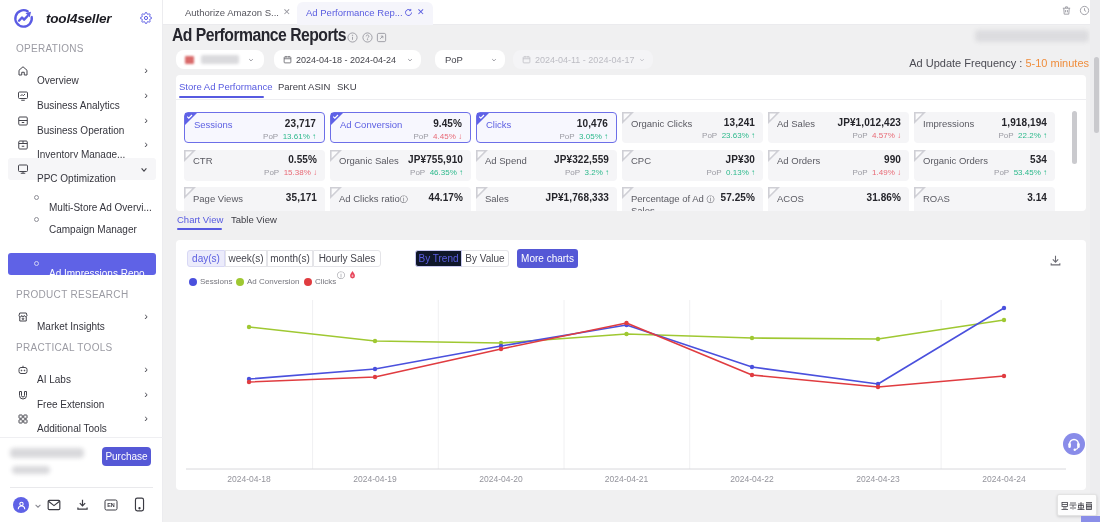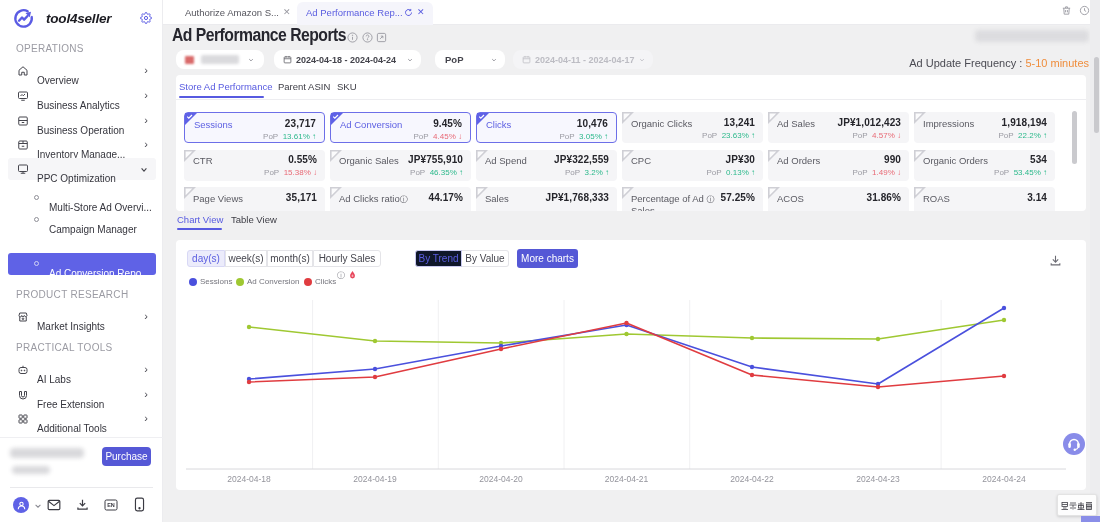--- a/index.html
+++ b/index.html
@@ -24,21 +24,21 @@
 #purchase { position:absolute; left:102px; top:447px; width:49px; height:19px; background:#5558d6; color:#fff; font-size:10px; border-radius:4px; text-align:center; line-height:19px; }
 #side-div { position:absolute; left:10px; top:487px; width:143px; border-top:1px solid #e9e9ec; }
 
 #topstrip { position:absolute; left:163px; top:0; width:937px; height:25px; background:#fff; border-bottom:1px solid #ebebee; }
 .ttab { position:absolute; top:0; height:25px; font-size:9.5px; line-height:25px; color:#55555d; white-space:nowrap; }
 
 #main { position:absolute; left:163px; top:25px; width:929px; height:497px; }
 #title { position:absolute; left:9px; top:0px; font-size:18px; font-weight:700; color:#26262e; letter-spacing:-0.6px; transform:scaleX(0.875); transform-origin:0 0; white-space:nowrap; }
 .t-ic { position:absolute; top:6.5px; width:11px; height:11px; }
 
-.fbox { position:absolute; top:25px; height:19px; background:#fff; border-radius:8px; font-size:9.5px; color:#44444c;font-weight:bold; }
+.fbox { position:absolute; top:25px; height:19px; background:#fff; border-radius:8px; font-size:9.5px; color:#44444c; }
 .fbox .chev { position:absolute; top:7px; width:6px; height:6px; }
 
 .ptab { position:absolute; top:56px; font-size:9.5px; color:#3c3c44; white-space:nowrap; z-index:2; }
 .ptab.on { color:#575ae0; }
 #tab-underline { position:absolute; left:16px; top:71px; width:85px; height:2px; background:#575ae0; border-radius:1px; z-index:2; }
 
 #cards { position:absolute; left:13px; top:50px; width:910px; height:136px; background:#fff; border-radius:4px; overflow:hidden; z-index:1; }
 .card { position:absolute; width:141px; height:31px; background:#f5f5f7; border-radius:4px; }
 .card.sel { background:#f7f7fe; border:1px solid #6d6fe8; }
 .card .lb { position:absolute; left:9px; top:5.5px; font-size:9.5px; color:#5a5a62; white-space:nowrap; }
@@ -130,21 +130,21 @@
     <div class="mi sub" style="top:187px">
         <span class="dot"></span>
         <span class="txt">Multi-Store Ad Overvi...</span>
       </div>
     <div class="mi sub" style="top:209px">
         <span class="dot"></span>
         <span class="txt">Campaign Manager</span>
       </div>
     <div class="mi sub active" style="top:253px">
         <span class="dot"></span>
-        <span class="txt">Ad Conversion Repo...</span>
+        <span class="txt">Ad Impressions Repo...</span>
       </div>
 
     <div class="side-label" style="top:289px">PRODUCT RESEARCH</div>
     <div class="mi" style="top:306px" id="mi-mi">
         <svg class="ic" viewBox="0 0 24 24" fill="none" stroke="#45454d" stroke-width="2">
           <path d="M4 9 L5.5 4 h13 L20 9"></path>
           <path d="M4 9 a2.7 2.7 0 0 0 5.4 0 a2.7 2.7 0 0 0 5.3 0 a2.7 2.7 0 0 0 5.3 0"></path>
           <path d="M5.5 11.5 V20 h13 V11.5"></path>
           <circle cx="12" cy="15.5" r="1.6"></circle>
         </svg>

